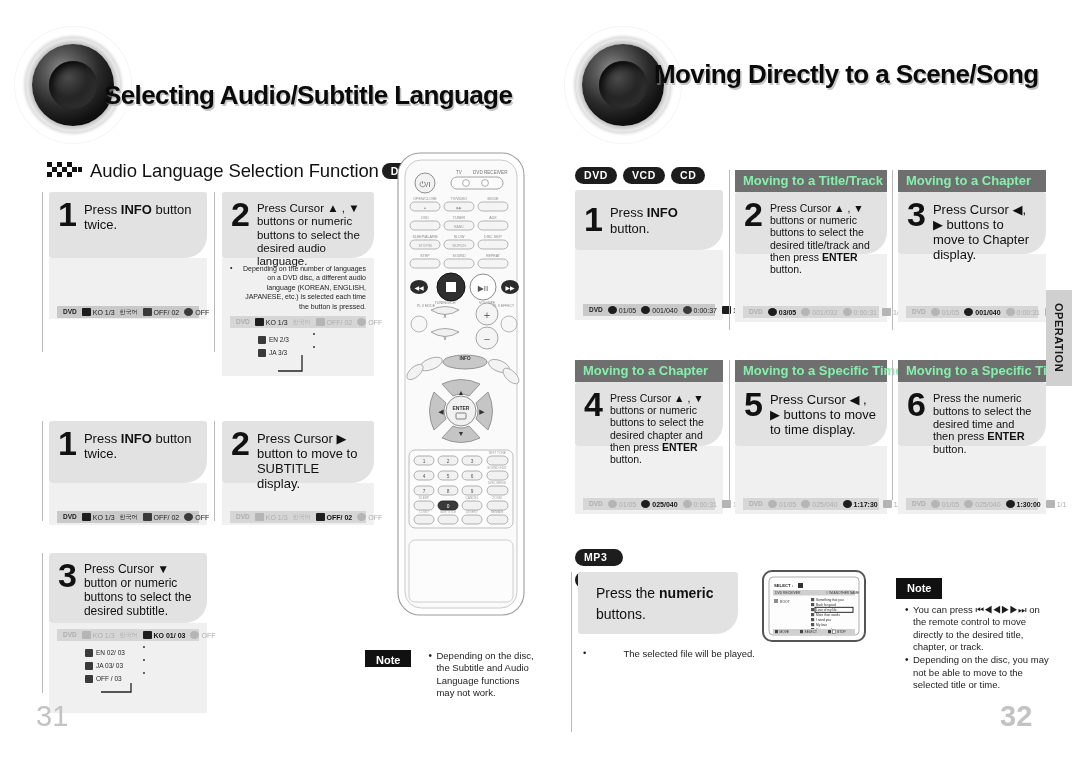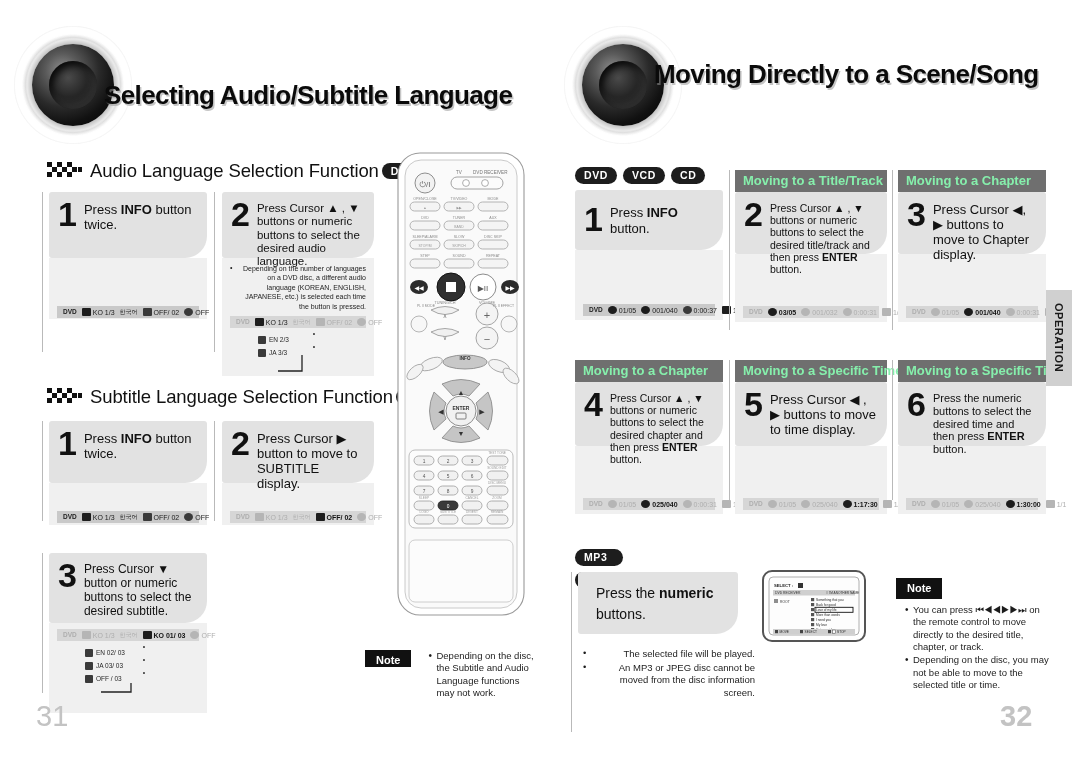--- a/index.html
+++ b/index.html
@@ -263,36 +263,20 @@
             <i class="ic" style="background:#3a3a3a;width:8px;height:8px;display:inline-block;border-radius:1px;"></i>
             <span>JA 3/3</span>
           </div>
       </div>
       <svg width="140" height="24" style="margin-top:-2px;">
         <path d="M72 0 L72 16 L48 16" stroke="#222" stroke-width="1.3" fill="none"></path>
       </svg>
     </div>
   </div>
 
-  <div class="sec-head" style="left:47px; top:386px;">
-    <svg class="checker" viewBox="0 0 40 22">
-      <rect x="0" y="2" width="5" height="5" fill="#111"></rect>
-      <rect x="5" y="7" width="5" height="5" fill="#111"></rect>
-      <rect x="0" y="12" width="5" height="5" fill="#111"></rect>
-      <rect x="10" y="2" width="5" height="5" fill="#111"></rect>
-      <rect x="10" y="12" width="5" height="5" fill="#111"></rect>
-      <rect x="15" y="7" width="5" height="5" fill="#111"></rect>
-      <rect x="20" y="2" width="5" height="5" fill="#111"></rect>
-      <rect x="20" y="12" width="5" height="5" fill="#111"></rect>
-      <rect x="25" y="7" width="5" height="5" fill="#111"></rect>
-      <rect x="31" y="7" width="4" height="5" fill="#111"></rect>
-    </svg>
-    <span class="sec-title">Subtitle Language Selection Function</span>
-    <span class="disc-pill">DVD</span>
-  </div>
 
   <div class="stepwrap" style="left:49px; top:421px; width:158px;">
     <div class="stepbox" style="height:62px;">
       <div class="stepnum">1</div>
       <div class="steptext">Press <b>INFO</b> button twice.</div>
     </div>
     <div class="stepbody" style="height:42px;">
       <div style="height:22px;"></div>
       <div class="osd">
         <span class="lbl">DVD</span>
@@ -732,21 +716,20 @@
   </div>
 
   <div class="stepwrap" style="left:578px; top:572px; width:160px;">
     <div class="stepbox" style="height:62px; align-items:center; padding-left:18px;">
       <div class="steptext" style="font-size:14px; line-height:1.5;">Press the <b>numeric</b> buttons.</div>
     </div>
   </div>
   <div class="bullets" style="position:absolute; left:583px; top:648px; width:172px;">
     <ul>
       <li>The selected file will be played.</li>
-      <li>An MP3 or JPEG disc cannot be moved from the disc information screen.</li>
     </ul>
   </div>
 
   <svg class="tvshot" style="left:762px; top:570px;" width="104" height="72">
     <rect x="1" y="1" width="102" height="70" rx="9" fill="#fff" stroke="#555" stroke-width="2"></rect>
     <rect x="7" y="7" width="90" height="58" rx="4" fill="#fdfdfd" stroke="#999" stroke-width="0.8"></rect>
     <text x="12" y="17" font-size="4.2" fill="#222" font-family="Liberation Sans, sans-serif" font-weight="bold">SELECT :</text>
     <rect x="36" y="13" width="5" height="5" fill="#333"></rect>
     <rect x="11" y="20" width="82" height="5.5" fill="#cfcfcf"></rect>
     <text x="13" y="24.3" font-size="3.4" fill="#333" font-family="Liberation Sans, sans-serif">DVD RECEIVER</text>

